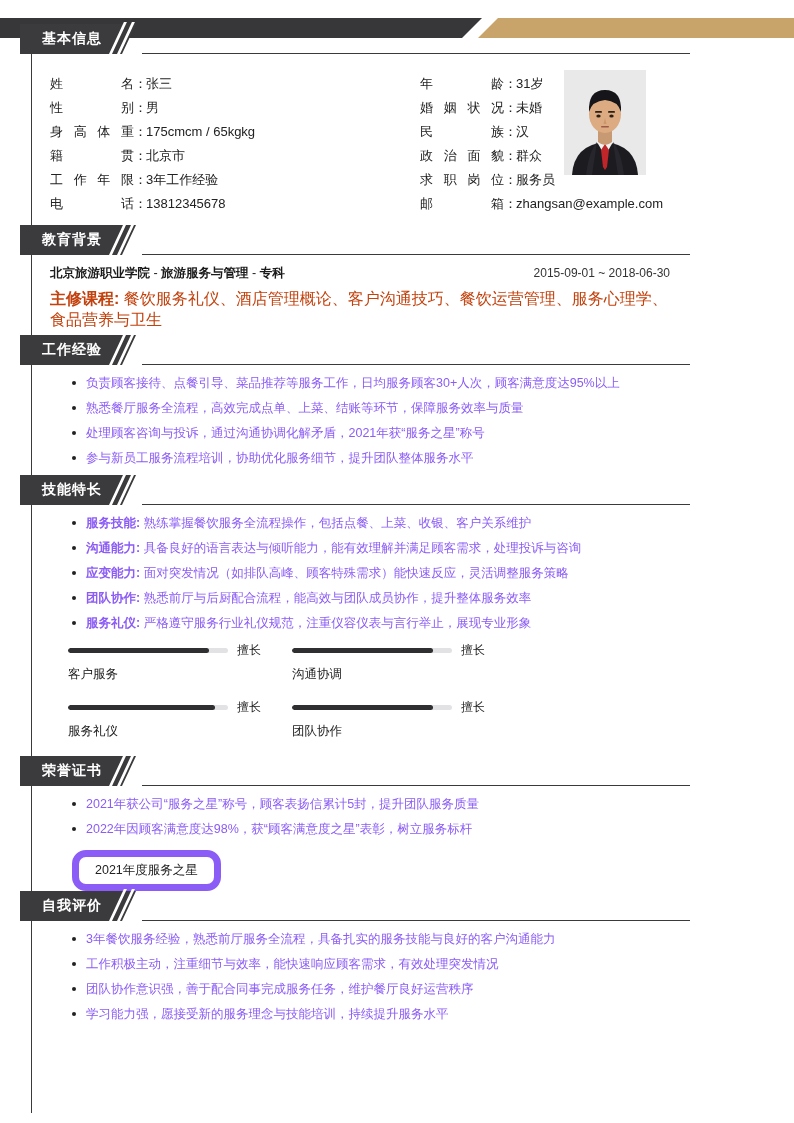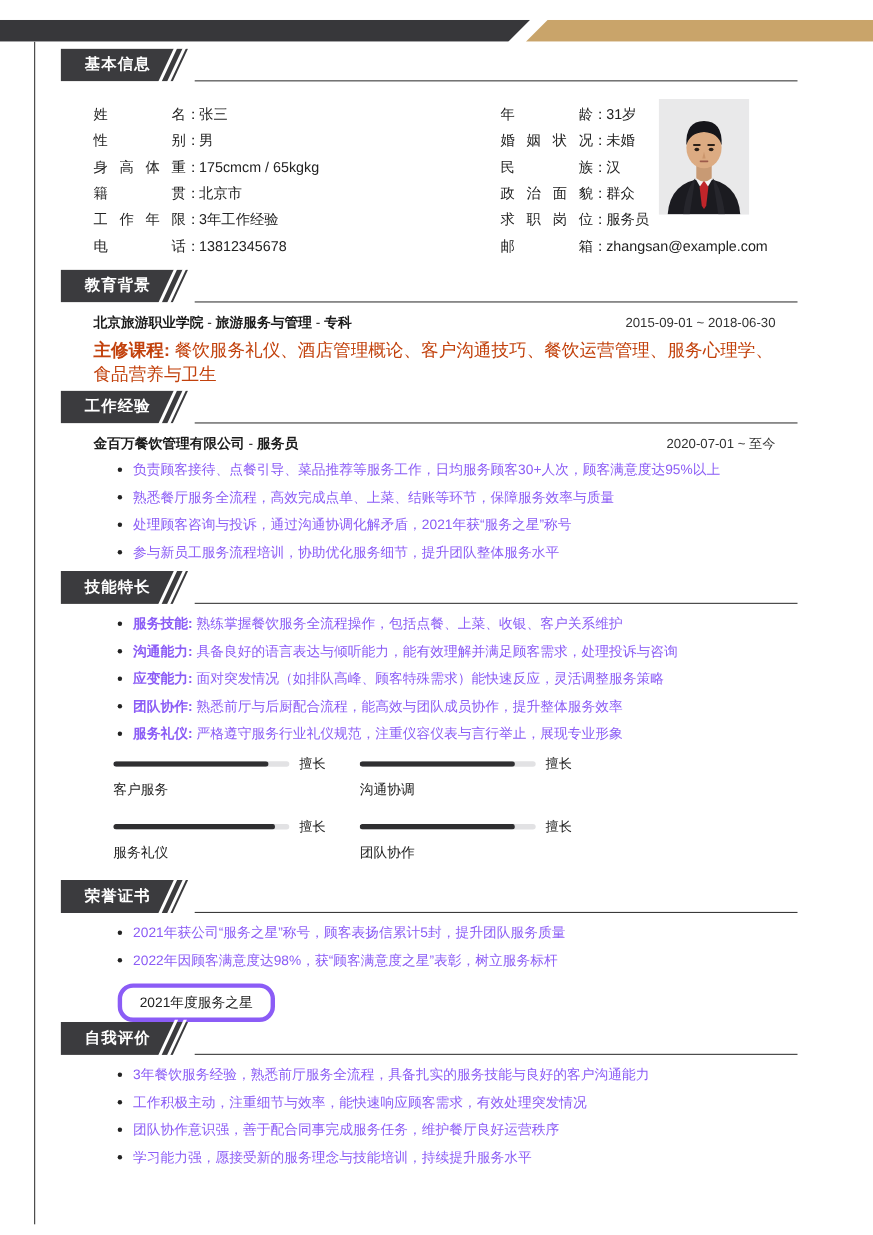--- a/index.html
+++ b/index.html
@@ -41,23 +41,22 @@
   .spine {
     position: absolute;
     left: 31px; top: 38px;
     width: 1px; height: 1075px;
     background: #3a3a3a;
   }
 
   
   .page {
     position: absolute;
-    left: 0; top: 44px;
+    left: 0; top: 24px;
     width: 704px;
-    margin-left: 35px;
   }
 
   
   .section { position: relative; }
   .sec-head {
     position: relative;
     height: 30px;
     margin-left: 20px;
   }
   .sec-tab {
@@ -230,21 +229,21 @@
   }
 
   
   .tags {
     display: flex;
     gap: 14px;
     padding-left: 22px;
     padding-top: 4px;
   }
   .tag {
-    border: 4px solid #8b5cf6;
+    border: 7px solid #8b5cf6;
     border-radius: 14px;
     padding: 5px 16px;
     font-size: 12.5px;
     color: #222;
     white-space: nowrap;
   }
 </style>
 </head>
 <body>
 
@@ -441,26 +440,20 @@
       <div class="sec-tab">
         <span class="sec-title">工作经验</span>
       </div>
       <div class="sec-slashes" style="left: 86px;">
           <i></i>
           <i></i>
         </div>
       <div class="sec-rule" style="left: 122px;"></div>
     </div>
     <div class="sec-body">
-      <div class="entry-head">
-        <div class="entry-title">
-          <span>金百万餐饮管理有限公司</span><span class="sep"> - </span><span class="sub">服务员</span>
-        </div>
-        <div class="entry-date">2020-07-01 ~ 至今</div>
-      </div>
       <ul class="bul">
           <li>负责顾客接待、点餐引导、菜品推荐等服务工作，日均服务顾客30+人次，顾客满意度达95%以上</li>
           <li>熟悉餐厅服务全流程，高效完成点单、上菜、结账等环节，保障服务效率与质量</li>
           <li>处理顾客咨询与投诉，通过沟通协调化解矛盾，2021年获“服务之星”称号</li>
           <li>参与新员工服务流程培训，协助优化服务细节，提升团队整体服务水平</li>
         </ul>
     </div>
   </div>
 
   <div class="section">

